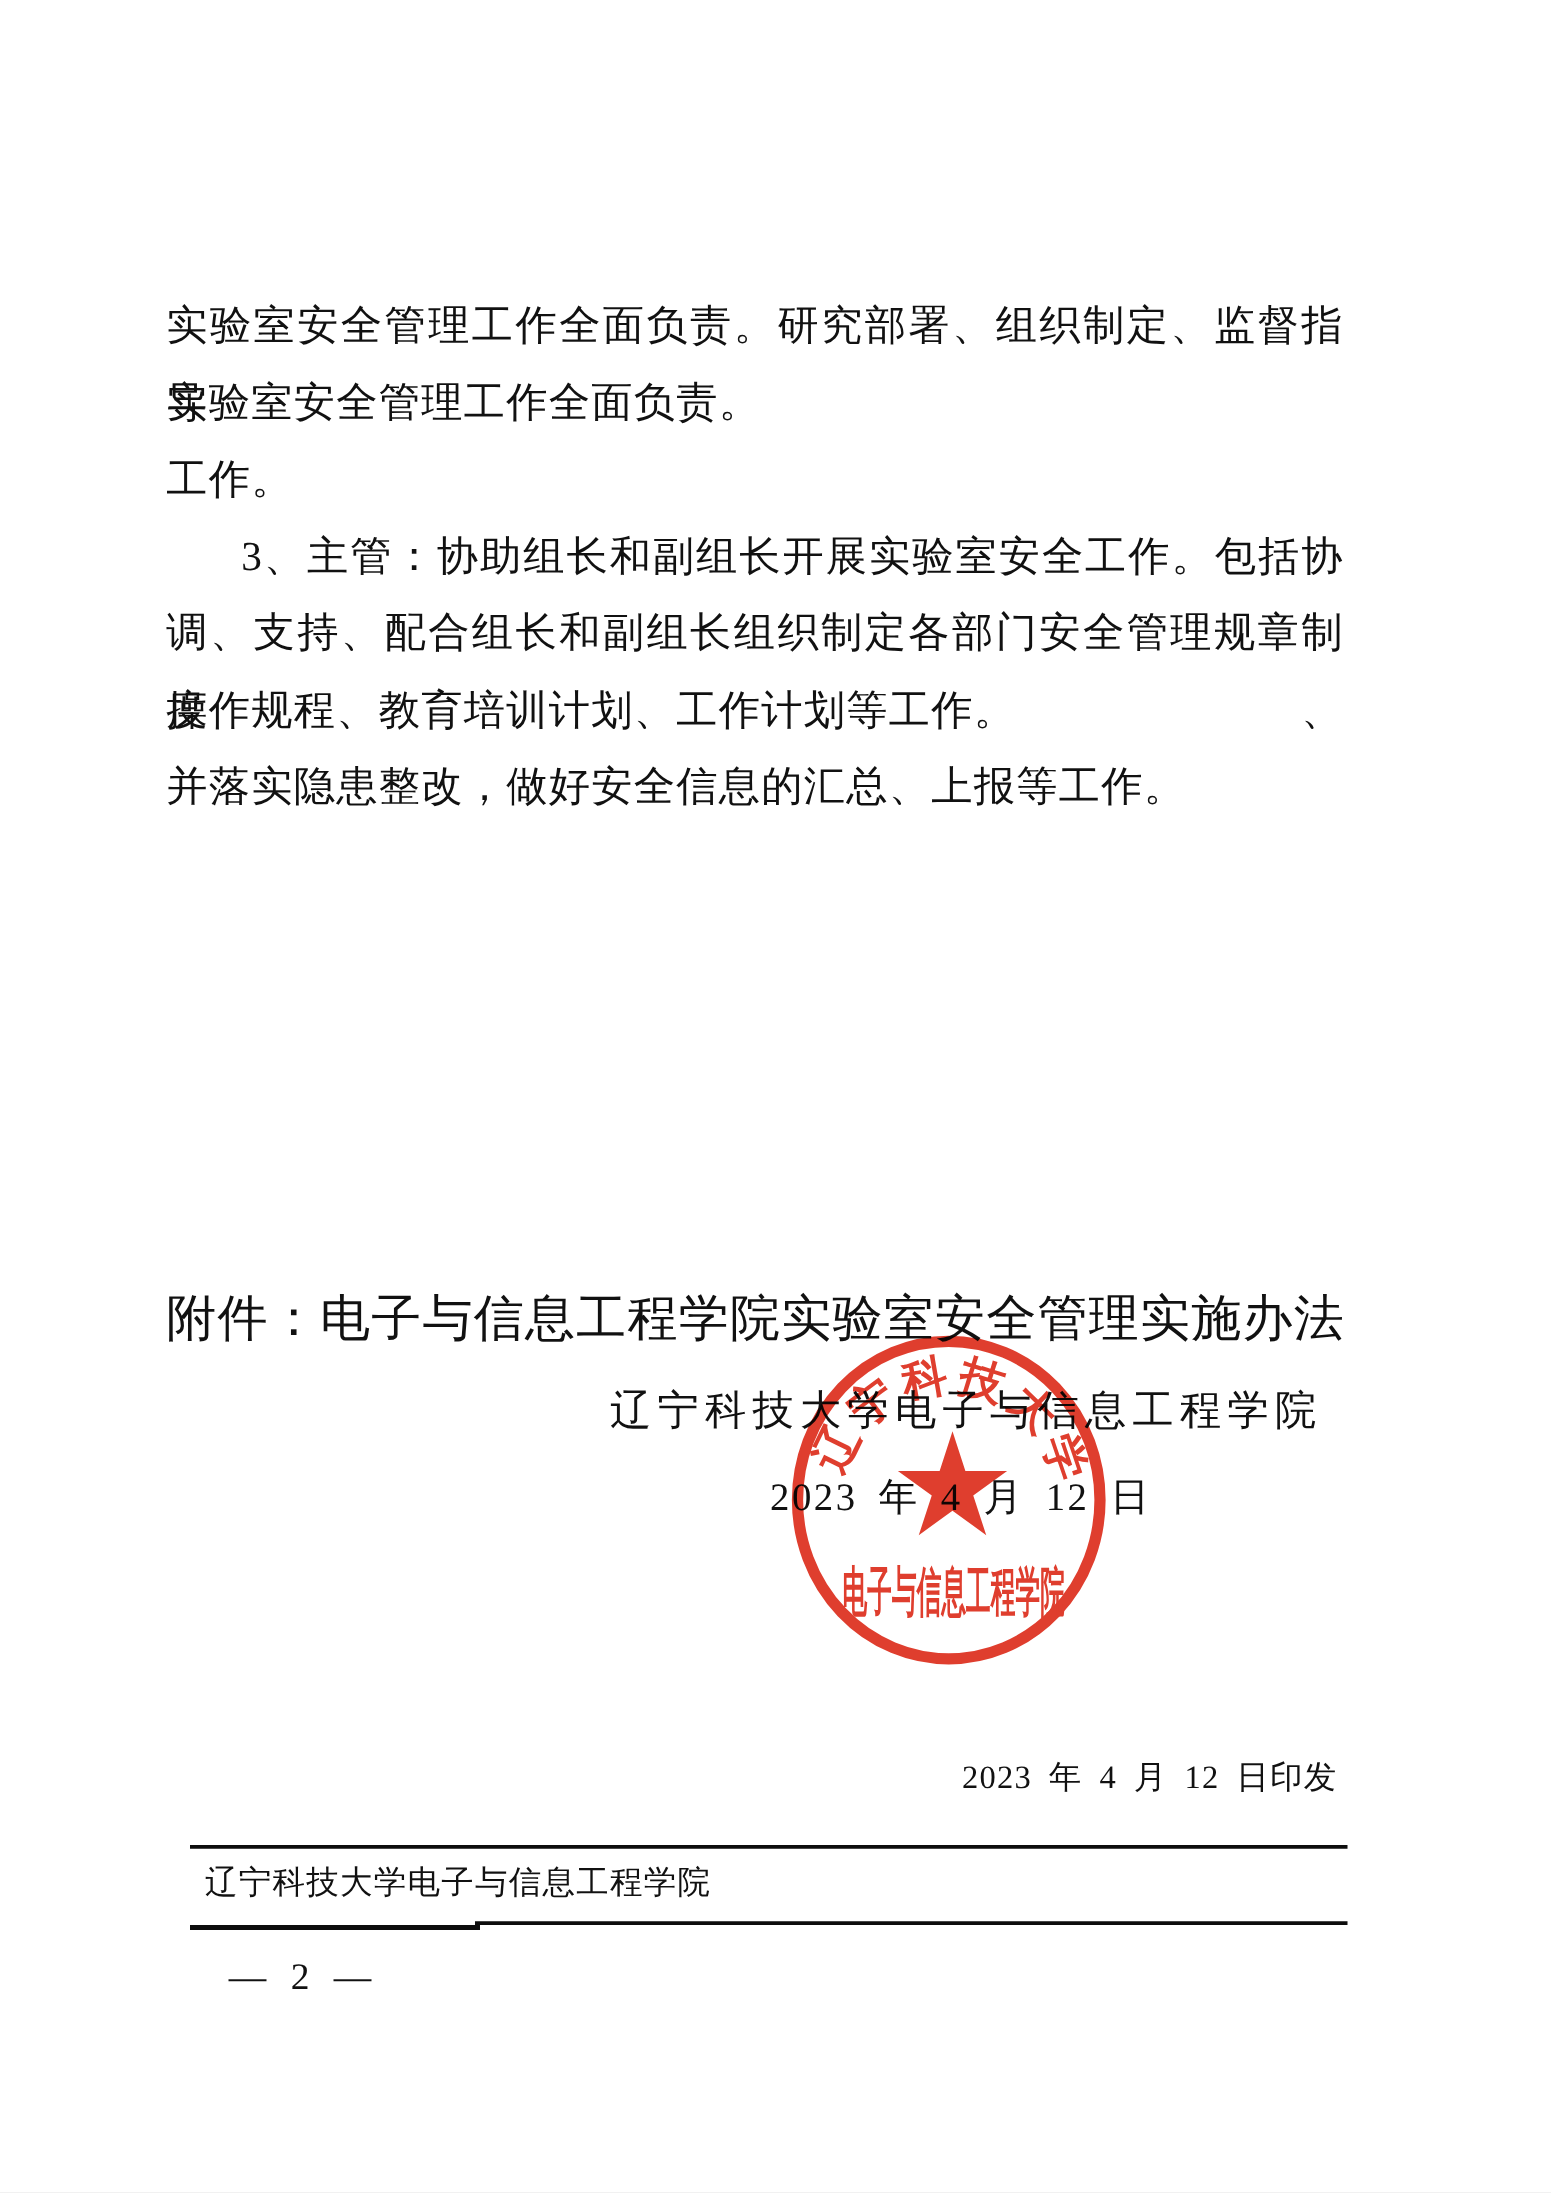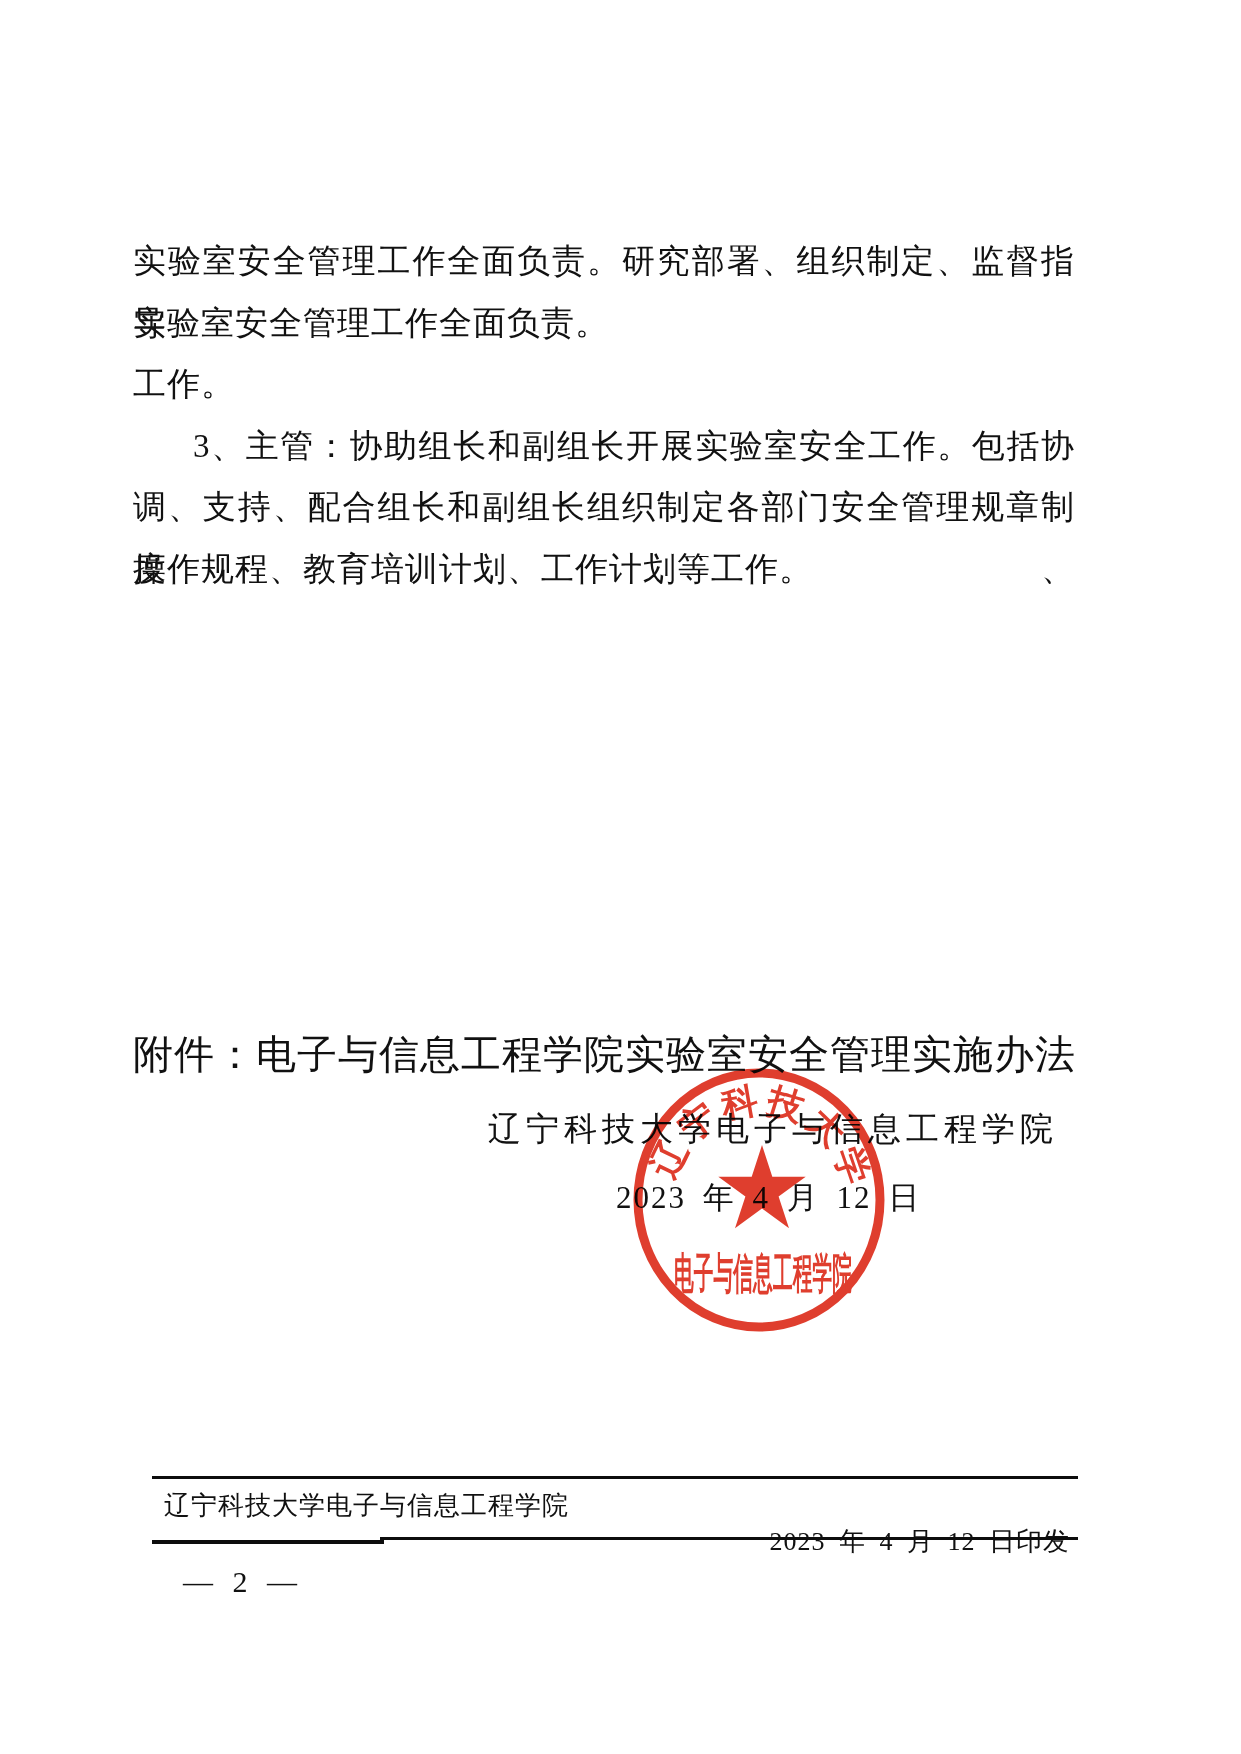--- a/index.html
+++ b/index.html
@@ -35,40 +35,41 @@
   }
   .stamp svg{display:block;width:100%;height:100%;}
   .footer-rule-top{position:absolute;left:152px;top:1476px;width:926px;height:3px;background:#0d0d0d;}
   .footer-rule-bottom-a{position:absolute;left:152px;top:1540px;width:232px;height:4px;background:#0d0d0d;}
   .footer-rule-bottom-b{position:absolute;left:380px;top:1537px;width:698px;height:3px;background:#0d0d0d;}
   .footer-issuer{
     position:absolute;left:164px;top:1488px;
     font-size:26px;line-height:36px;letter-spacing:1px;white-space:nowrap;
   }
   .footer-printdate{
-    position:absolute;right:171px;top:1524px;
+    position:absolute;right:171px;top:1404px;
     font-size:26px;line-height:36px;letter-spacing:1px;word-spacing:6px;white-space:nowrap;
   }
   .page-number{
     position:absolute;left:183px;top:1563px;
     font-size:30px;line-height:38px;letter-spacing:6px;white-space:nowrap;
   }
 </style>
 </head>
 <body>
 
 <div class="page">
 
   <div class="doc-body">
     <div class="bline j">实验室安全管理工作全面负责。研究部署、组织制定、监督指导</div>
     <div class="bline">实验室安全管理工作全面负责。</div>
     <div class="bline">工作。</div>
     <div class="bline j i">3、主管：协助组长和副组长开展实验室安全工作。包括协</div>
     <div class="bline j">调、支持、配合组长和副组长组织制定各部门安全管理规章制度、</div>
     <div class="bline">操作规程、教育培训计划、工作计划等工作。</div>
+    <div class="bline">并落实隐患整改，做好安全信息的汇总、上报等工作。</div>
   </div>
 
   <div class="attachment">附件：电子与信息工程学院实验室安全管理实施办法</div>
 
   <div class="sig-name">辽宁科技大学电子与信息工程学院</div>
   <div class="sig-date">2023 年 4 月 12 日</div>
 
   <div class="stamp">
     <svg viewBox="0 0 258 268" xmlns="http://www.w3.org/2000/svg">
       <ellipse cx="130" cy="134" rx="121" ry="127" fill="none" stroke="#dd2f1e" stroke-width="9"></ellipse>

